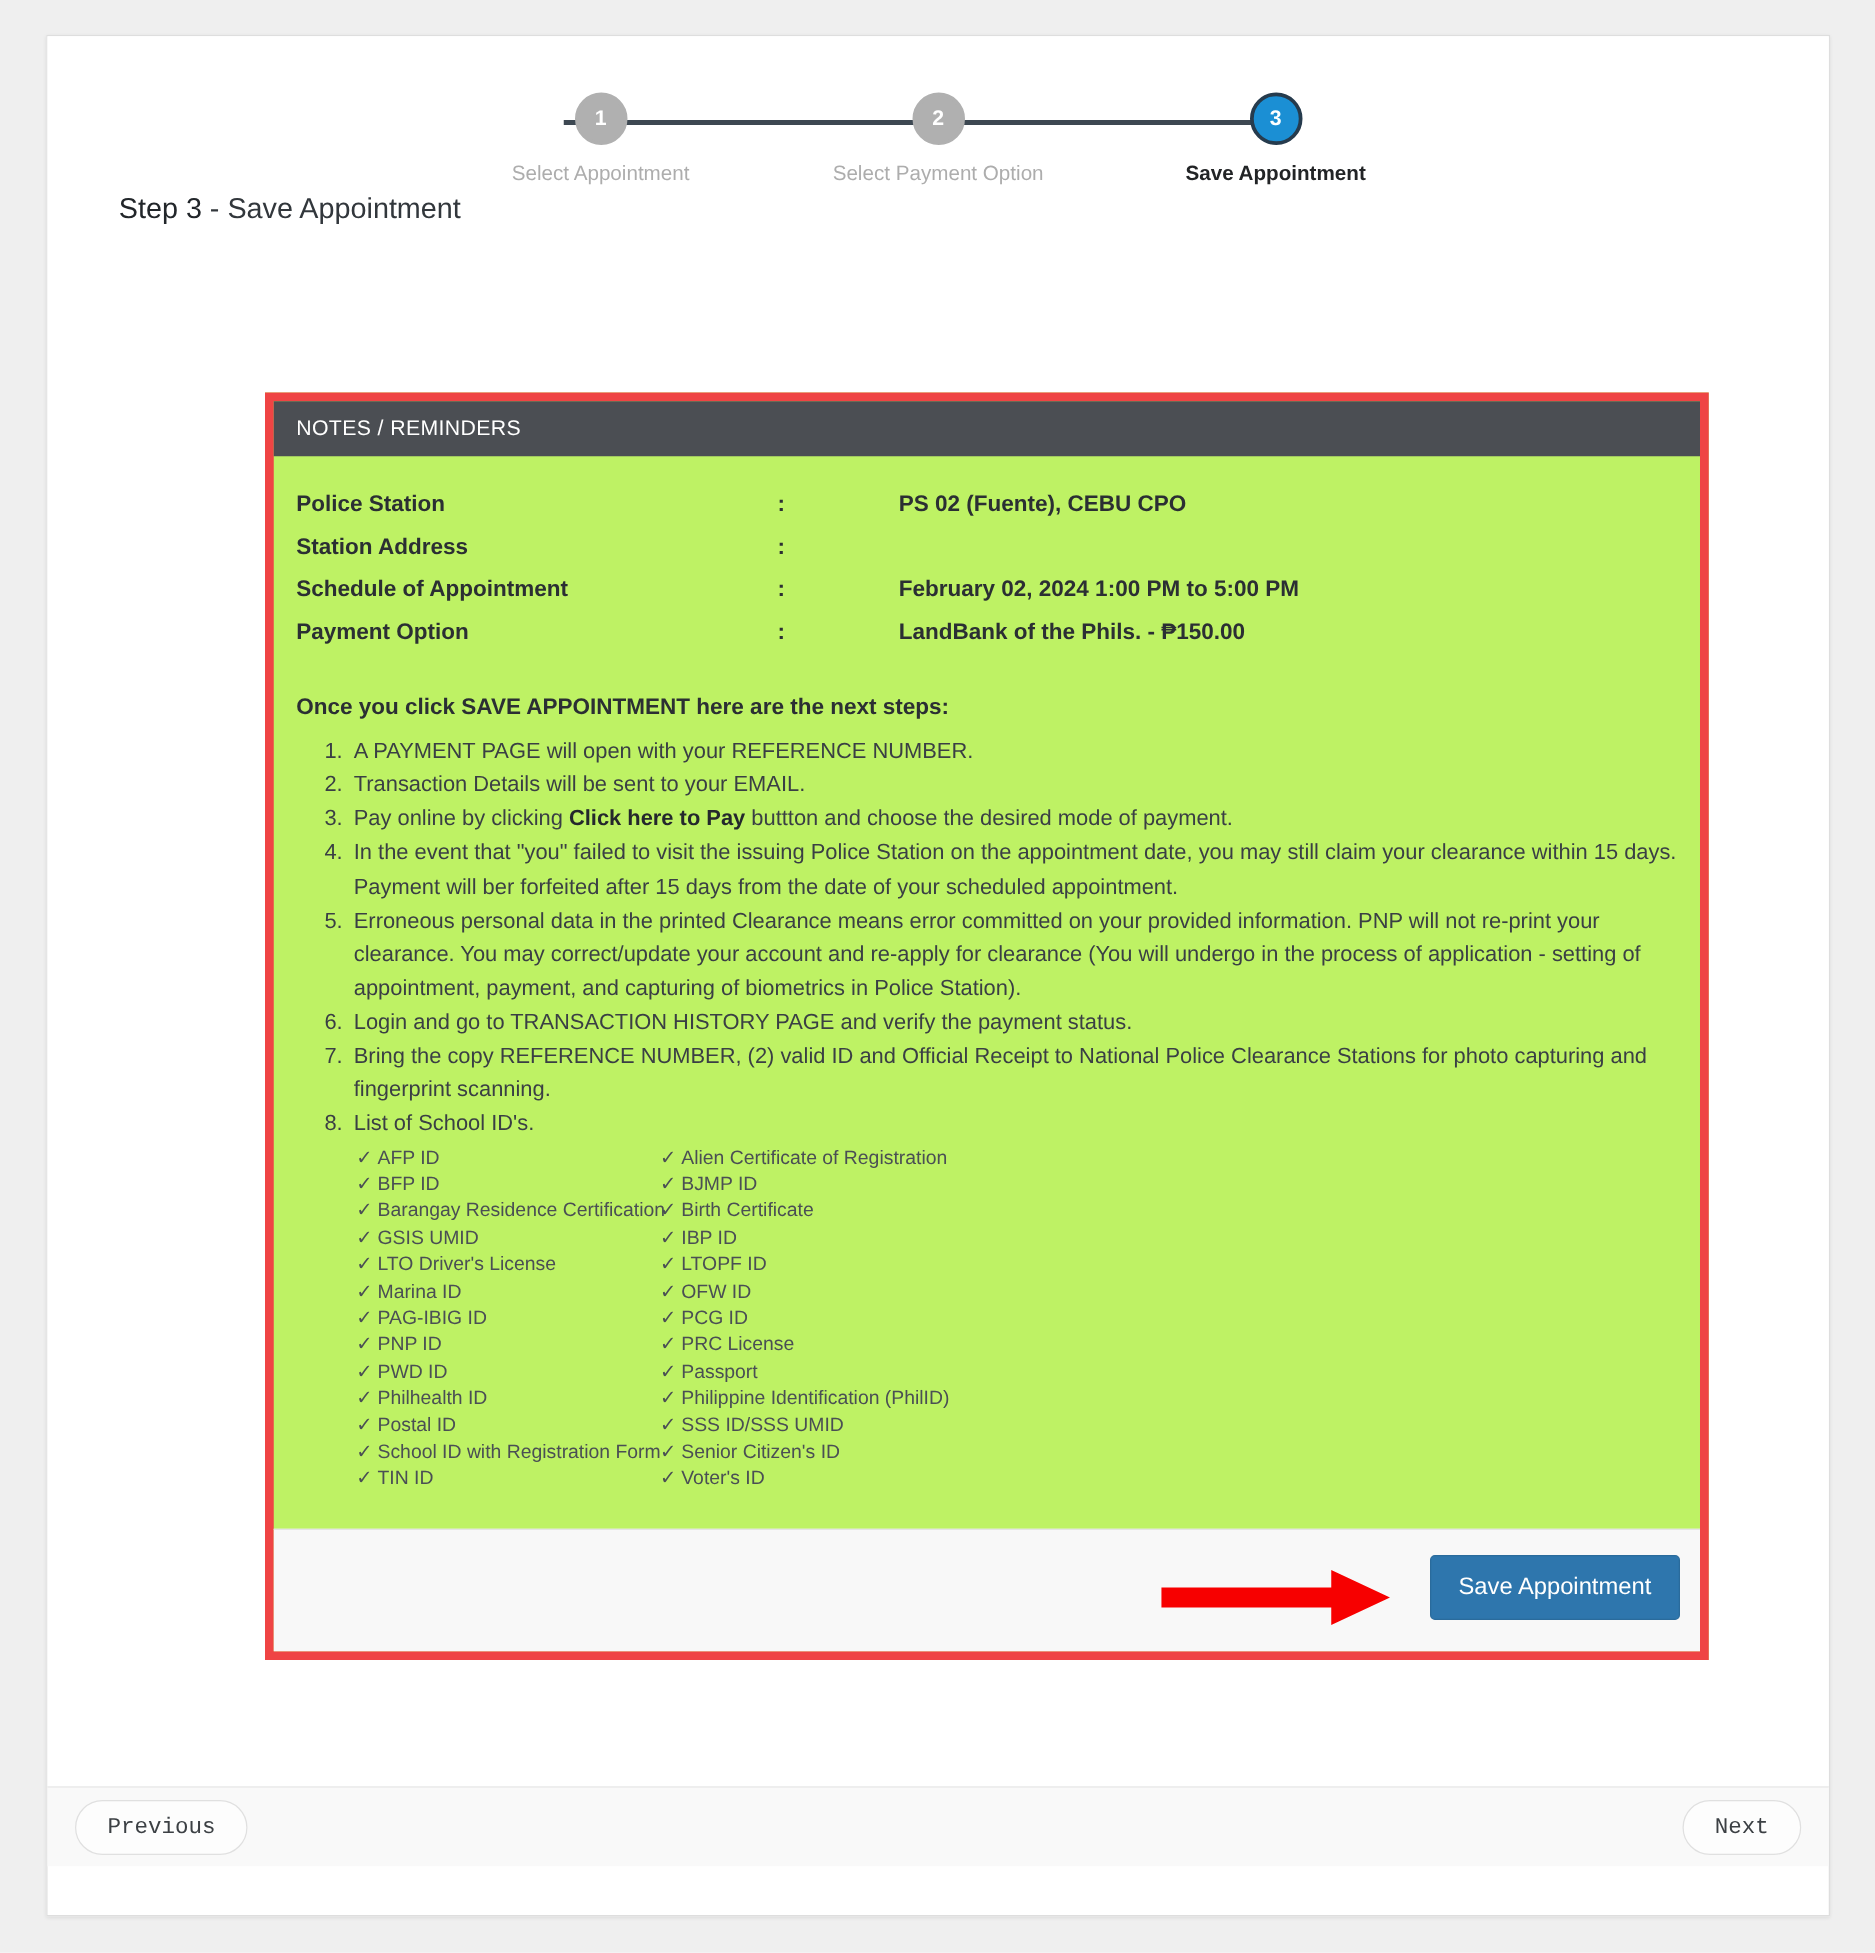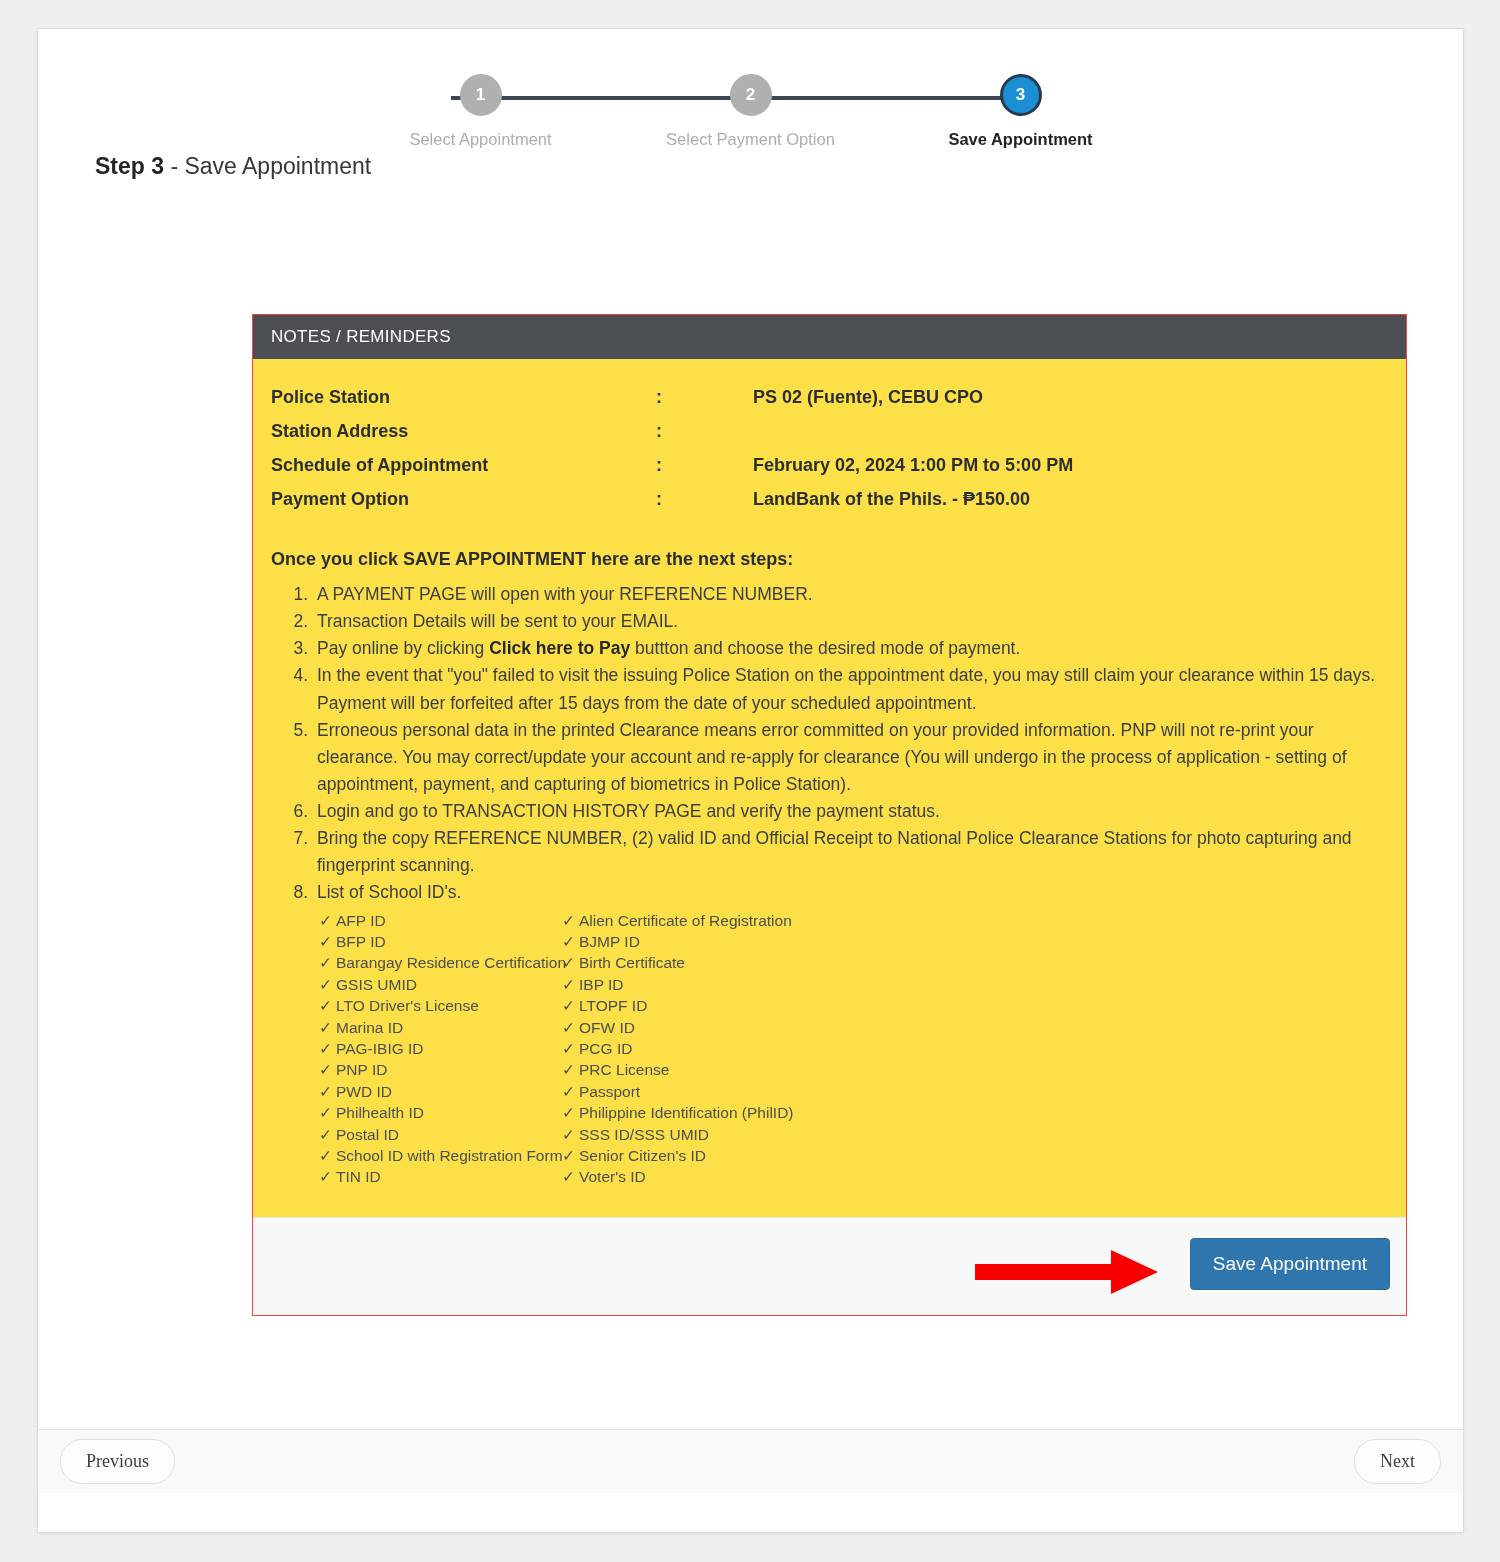--- a/index.html
+++ b/index.html
@@ -91,30 +91,29 @@
     font-weight: bold;
   }
 
   
   .step-heading {
     margin: 4px 0 0 57px;
     font-size: 23px;
     color: #32373c;
     font-weight: normal;
   }
-  .step-heading b { font-weight: bold; color: #22262a; }
+  .step-heading b { font-weight: normal; color: #22262a; }
 
   
   .notes-card {
     position: absolute;
     left: 174px; top: 285px;
     width: 1155px;
-    border: 1px solid #ef4444;
-    background: #fde047;
-    margin-left: 40px;
+    border: 7px solid #ef4444;
+    background: #bef264;
   }
   .notes-card-header {
     background: #4b4e53;
     color: #ffffff;
     padding: 12px 18px;
     font-size: 17px;
     letter-spacing: .3px;
   }
   .notes-card-body {
     padding: 28px 18px 30px 18px;
@@ -210,21 +209,21 @@
     padding: 0 22px;
   }
   .pill-btn {
     background: #fdfdfd;
     border: 1px solid #e0e0e0;
     border-radius: 22px;
     padding: 11px 25px;
     font-size: 18px;
     color: #3c4044;
     cursor: pointer;
-    font-family: Liberation Serif, serif;
+    font-family: Liberation Mono, monospace;
   }
 </style>
 </head>
 <body>
 
 <div class="window">
 
 
   <div class="window-body">
 

